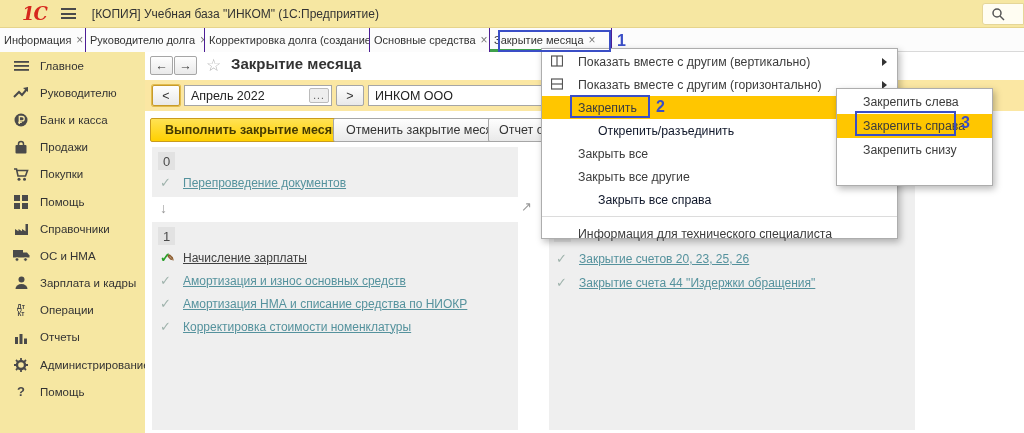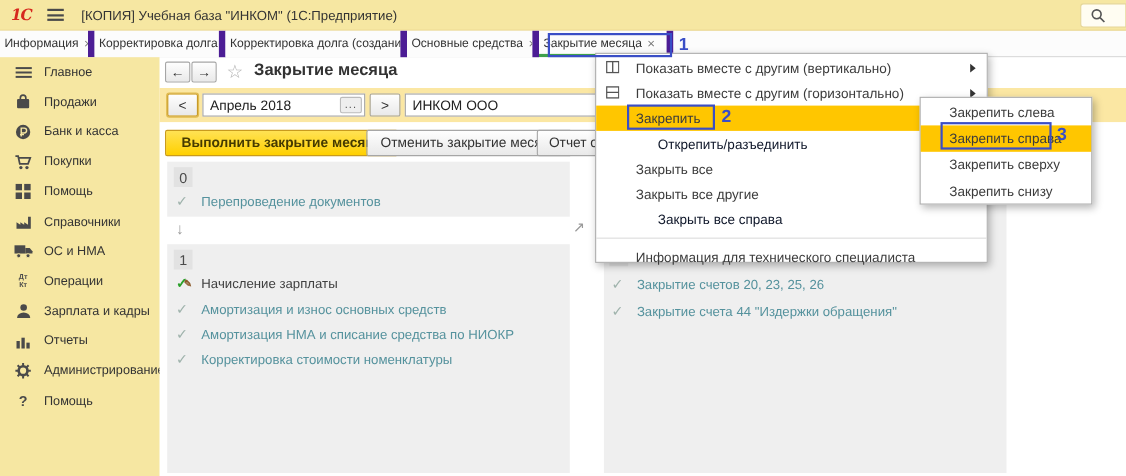--- a/index.html
+++ b/index.html
@@ -3,32 +3,32 @@
 <meta charset="utf-8">
 <style>
   * { margin:0; padding:0; box-sizing:border-box; }
   body { background:#fff; font-family:"Liberation Sans", sans-serif; }
   .screen { position:relative; width:1024px; height:433px; overflow:hidden; background:#fff; }
 
   
   .titlebar { position:absolute; left:0; top:0; width:1024px; height:28px;
     background:#f6e7a2; border-bottom:1px solid #e6d48c; display:flex; align-items:center; }
   .logo { font-family:"DejaVu Serif", serif; font-style:italic; font-weight:bold;
-    color:#d6281e; font-size:14px; margin-left:10px; letter-spacing:-1px; }
+    color:#d6281e; font-size:18px; margin-left:22px; letter-spacing:-1px; }
   .hamburger { width:15px; height:11px; margin-left:14px; display:flex; flex-direction:column; justify-content:space-between; cursor:pointer; }
   .hamburger i { display:block; height:2px; background:#4a4a4a; }
   .app-title { font-size:12px; color:#333; margin-left:16px; }
   .searchbox { position:absolute; right:0; top:3px; width:42px; height:22px;
     background:#fffdf2; border:1px solid #e5d698; border-radius:3px 0 0 3px; display:flex; align-items:center; padding-left:8px; }
 
   
   .tabbar { position:absolute; left:0; top:28px; width:1024px; height:24px; background:#fcfcfc;
     border-bottom:1px solid #d9d9d9; display:flex; }
   .tab { height:24px; display:flex; align-items:center; justify-content:flex-start; gap:5px;
-    border-right:6px solid #4c1d95; font-size:11px; color:#333; padding:0 4px; overflow:hidden; white-space:nowrap; position:relative; background:#fcfcfc; }
+    border-right:1px solid #4c1d95; font-size:11px; color:#333; padding:0 4px; overflow:hidden; white-space:nowrap; position:relative; background:#fcfcfc; }
   .tab .close { color:#777; font-size:12px; cursor:pointer; }
   .tab.active::after { content:""; position:absolute; left:0; right:0; bottom:0; height:3px; background:#3fa14b; }
 
   
   .sidebar { position:absolute; left:0; top:52px; width:145px; height:381px; background:#f6e7a2; }
   .side-item { height:27.2px; display:flex; align-items:center; padding-left:12px; gap:10px;
     font-size:11.5px; color:#333; cursor:pointer; white-space:nowrap; overflow:hidden; }
   .side-item .ic { width:18px; height:16px; flex:0 0 18px; display:flex; align-items:center; justify-content:center; }
   .dtkt { font-size:6.5px; font-weight:bold; color:#4a4a4a; line-height:1.1; text-align:center; }
 
@@ -50,21 +50,21 @@
     font-size:12.5px; font-weight:bold; color:#453a00; display:inline-flex; align-items:center; cursor:pointer; }
 
   
   .panel { position:absolute; background:#efefef; }
   .step-badge { position:absolute; background:#e2e2e2; color:#4a4a4a; font-size:13px; padding:0 5px; height:18px;
     display:inline-flex; align-items:center; }
   .op-row { position:absolute; display:flex; align-items:center; gap:9px; white-space:nowrap; }
   .check { color:#9fb3ac; font-size:13px; position:relative; width:14px; }
   .check.green { color:#2aa02a; font-weight:bold; }
   .check .pencil { position:absolute; left:7px; top:3px; font-size:9px; color:#8b5a2b; }
-  .op-link { font-size:12px; color:#55929d; cursor:pointer; }
+  .op-link { font-size:12px; color:#55929d; text-decoration:underline; cursor:pointer; }
   .op-link.green { color:#404040; }
   .gap-arrow { position:absolute; color:#9a9a9a; font-size:14px; }
 
   
   .menu { position:absolute; left:541px; top:48px; width:357px; height:191px; background:#fff;
     border:1px solid #adadad; box-shadow:2px 3px 7px rgba(0,0,0,.28); z-index:10; padding-top:1px; }
   .menu-item { height:23px; display:flex; align-items:center; padding-left:36px; font-size:12.3px;
     color:#3c3c3c; position:relative; cursor:pointer; white-space:nowrap; }
   .menu-item.disabled { color:#0f172a; cursor:default;margin-left:20px; }
   .menu-item.hl { background:#ffc600; }
@@ -104,21 +104,21 @@
       </svg>
     </span>
   </div>
 
   <div class="tabbar">
     <div class="tab" style="width:86px">
       <span>Информация</span>
       <span class="close">×</span>
     </div>
     <div class="tab" style="width:119px">
-      <span>Корректировка долга</span>
+      <span>Руководителю долга</span>
       <span class="close">×</span>
     </div>
     <div class="tab" style="width:165px">
       <span>Корректировка долга (создание)</span>
       <span class="close">×</span>
     </div>
     <div class="tab" style="width:120px">
       <span>Основные средства</span>
       <span class="close">×</span>
     </div>
@@ -134,35 +134,44 @@
         <svg width="15" height="12" viewBox="0 0 15 12">
             <rect x="0" y="1" width="15" height="1.8" fill="#4a4a4a"></rect>
             <rect x="0" y="5" width="15" height="1.8" fill="#4a4a4a"></rect>
             <rect x="0" y="9" width="15" height="1.8" fill="#4a4a4a"></rect>
           </svg>
       </span>
         <span>Главное</span>
     </div>
     <div class="side-item">
       <span class="ic">
+        <svg width="16" height="14" viewBox="0 0 16 14">
+            <polyline points="1,11 6,6 9,9 14,3" fill="none" stroke="#4a4a4a" stroke-width="2"></polyline>
+            <polygon points="15,1 15,6 10,2" fill="#4a4a4a"></polygon>
+          </svg>
+      </span>
+        <span>Руководителю</span>
+    </div>
+    <div class="side-item">
+      <span class="ic">
+        <svg width="16" height="16" viewBox="0 0 16 16">
+            <circle cx="8" cy="8" r="6.5" fill="#4a4a4a"></circle>
+            <path d="M6.3 12 V4.5 H9 a2.2 2.2 0 0 1 0 4.4 H6.3 M5.2 10.4 H8.8" fill="none" stroke="#f6e7a2" stroke-width="1.3"></path>
+          </svg>
+      </span>
+        <span>Банк и касса</span>
+    </div>
+    <div class="side-item">
+      <span class="ic">
         <svg width="14" height="15" viewBox="0 0 14 15">
             <path d="M4.5 5 V4 a2.5 2.5 0 0 1 5 0 V5" fill="none" stroke="#4a4a4a" stroke-width="1.5"></path>
             <rect x="1.5" y="5" width="11" height="8.5" rx="1" fill="#4a4a4a"></rect>
           </svg>
       </span>
         <span>Продажи</span>
-    </div>
-    <div class="side-item">
-      <span class="ic">
-        <svg width="16" height="16" viewBox="0 0 16 16">
-            <circle cx="8" cy="8" r="6.5" fill="#4a4a4a"></circle>
-            <path d="M6.3 12 V4.5 H9 a2.2 2.2 0 0 1 0 4.4 H6.3 M5.2 10.4 H8.8" fill="none" stroke="#f6e7a2" stroke-width="1.3"></path>
-          </svg>
-      </span>
-        <span>Банк и касса</span>
     </div>
     <div class="side-item">
       <span class="ic">
         <svg width="16" height="15" viewBox="0 0 16 15">
             <path d="M1 2 h2.5 l1.5 7 h7.5 l2-5.5 H4.5" fill="none" stroke="#4a4a4a" stroke-width="1.6"></path>
             <circle cx="6" cy="12.3" r="1.5" fill="#4a4a4a"></circle>
             <circle cx="11.5" cy="12.3" r="1.5" fill="#4a4a4a"></circle>
           </svg>
       </span>
         <span>Покупки</span>
@@ -192,32 +201,32 @@
             <rect x="0" y="1" width="10" height="7.5" fill="#4a4a4a"></rect>
             <path d="M10 3.5 h4 l2.5 3 v2 H10 z" fill="#4a4a4a"></path>
             <circle cx="4" cy="10.5" r="1.8" fill="#4a4a4a" stroke="#f6e7a2" stroke-width="0.8"></circle>
             <circle cx="12.5" cy="10.5" r="1.8" fill="#4a4a4a" stroke="#f6e7a2" stroke-width="0.8"></circle>
           </svg>
       </span>
         <span>ОС и НМА</span>
     </div>
     <div class="side-item">
       <span class="ic">
-        <span class="dtkt"><span>Дт</span><br><span>Кт</span></span>
-      </span>
-        <span>Операции</span>
-    </div>
-    <div class="side-item">
-      <span class="ic">
         <svg width="13" height="14" viewBox="0 0 13 14">
             <circle cx="6.5" cy="3.5" r="3" fill="#4a4a4a"></circle>
             <path d="M0.5 13 a6 5 0 0 1 12 0 z" fill="#4a4a4a"></path>
           </svg>
       </span>
         <span>Зарплата и кадры</span>
+    </div>
+    <div class="side-item">
+      <span class="ic">
+        <span class="dtkt"><span>Дт</span><br><span>Кт</span></span>
+      </span>
+        <span>Операции</span>
     </div>
     <div class="side-item">
       <span class="ic">
         <svg width="14" height="13" viewBox="0 0 14 13">
             <rect x="1" y="6" width="3" height="7" fill="#4a4a4a"></rect>
             <rect x="5.5" y="3" width="3" height="10" fill="#4a4a4a"></rect>
             <rect x="10" y="7.5" width="3" height="5.5" fill="#4a4a4a"></rect>
           </svg>
       </span>
         <span>Отчеты</span>
@@ -246,21 +255,21 @@
       <span>→</span>
     </button>
   <span class="star">☆</span>
   <div class="page-title">Закрытие месяца</div>
 
   <div class="period-row"></div>
   <button class="btn" style="position:absolute;left:152px;top:85px;width:28px;height:21px;border-color:#c79a2a;box-shadow:0 0 0 1px #e2bc4e;">
       <span>&lt;</span>
     </button>
   <div class="field" style="left:184px;top:85px;width:148px;height:21px;">
-    <span>Апрель 2018</span>
+    <span>Апрель 2022</span>
     <span class="more-btn">
         <span>...</span>
       </span>
   </div>
   <button class="btn" style="position:absolute;left:336px;top:85px;width:28px;height:21px;">
       <span>&gt;</span>
     </button>
   <div class="field" style="left:368px;top:85px;width:522px;height:21px;">
     <span>ИНКОМ ООО</span>
   </div>
@@ -360,23 +369,20 @@
       <span>Информация для технического специалиста</span>
     </div>
   </div>
 
   <div class="submenu">
     <div class="menu-item">
         <span>Закрепить слева</span>
       </div>
     <div class="menu-item hl">
         <span>Закрепить справа</span>
-      </div>
-    <div class="menu-item">
-        <span>Закрепить сверху</span>
       </div>
     <div class="menu-item">
         <span>Закрепить снизу</span>
       </div>
   </div>
 
   <div class="ann-box" style="left:498px;top:30px;width:113px;height:22px;"></div>
   <div class="ann-num" style="left:617px;top:32px;">1</div>
   <div class="ann-box" style="left:570px;top:95px;width:80px;height:23px;"></div>
   <div class="ann-num" style="left:656px;top:98px;">2</div>

